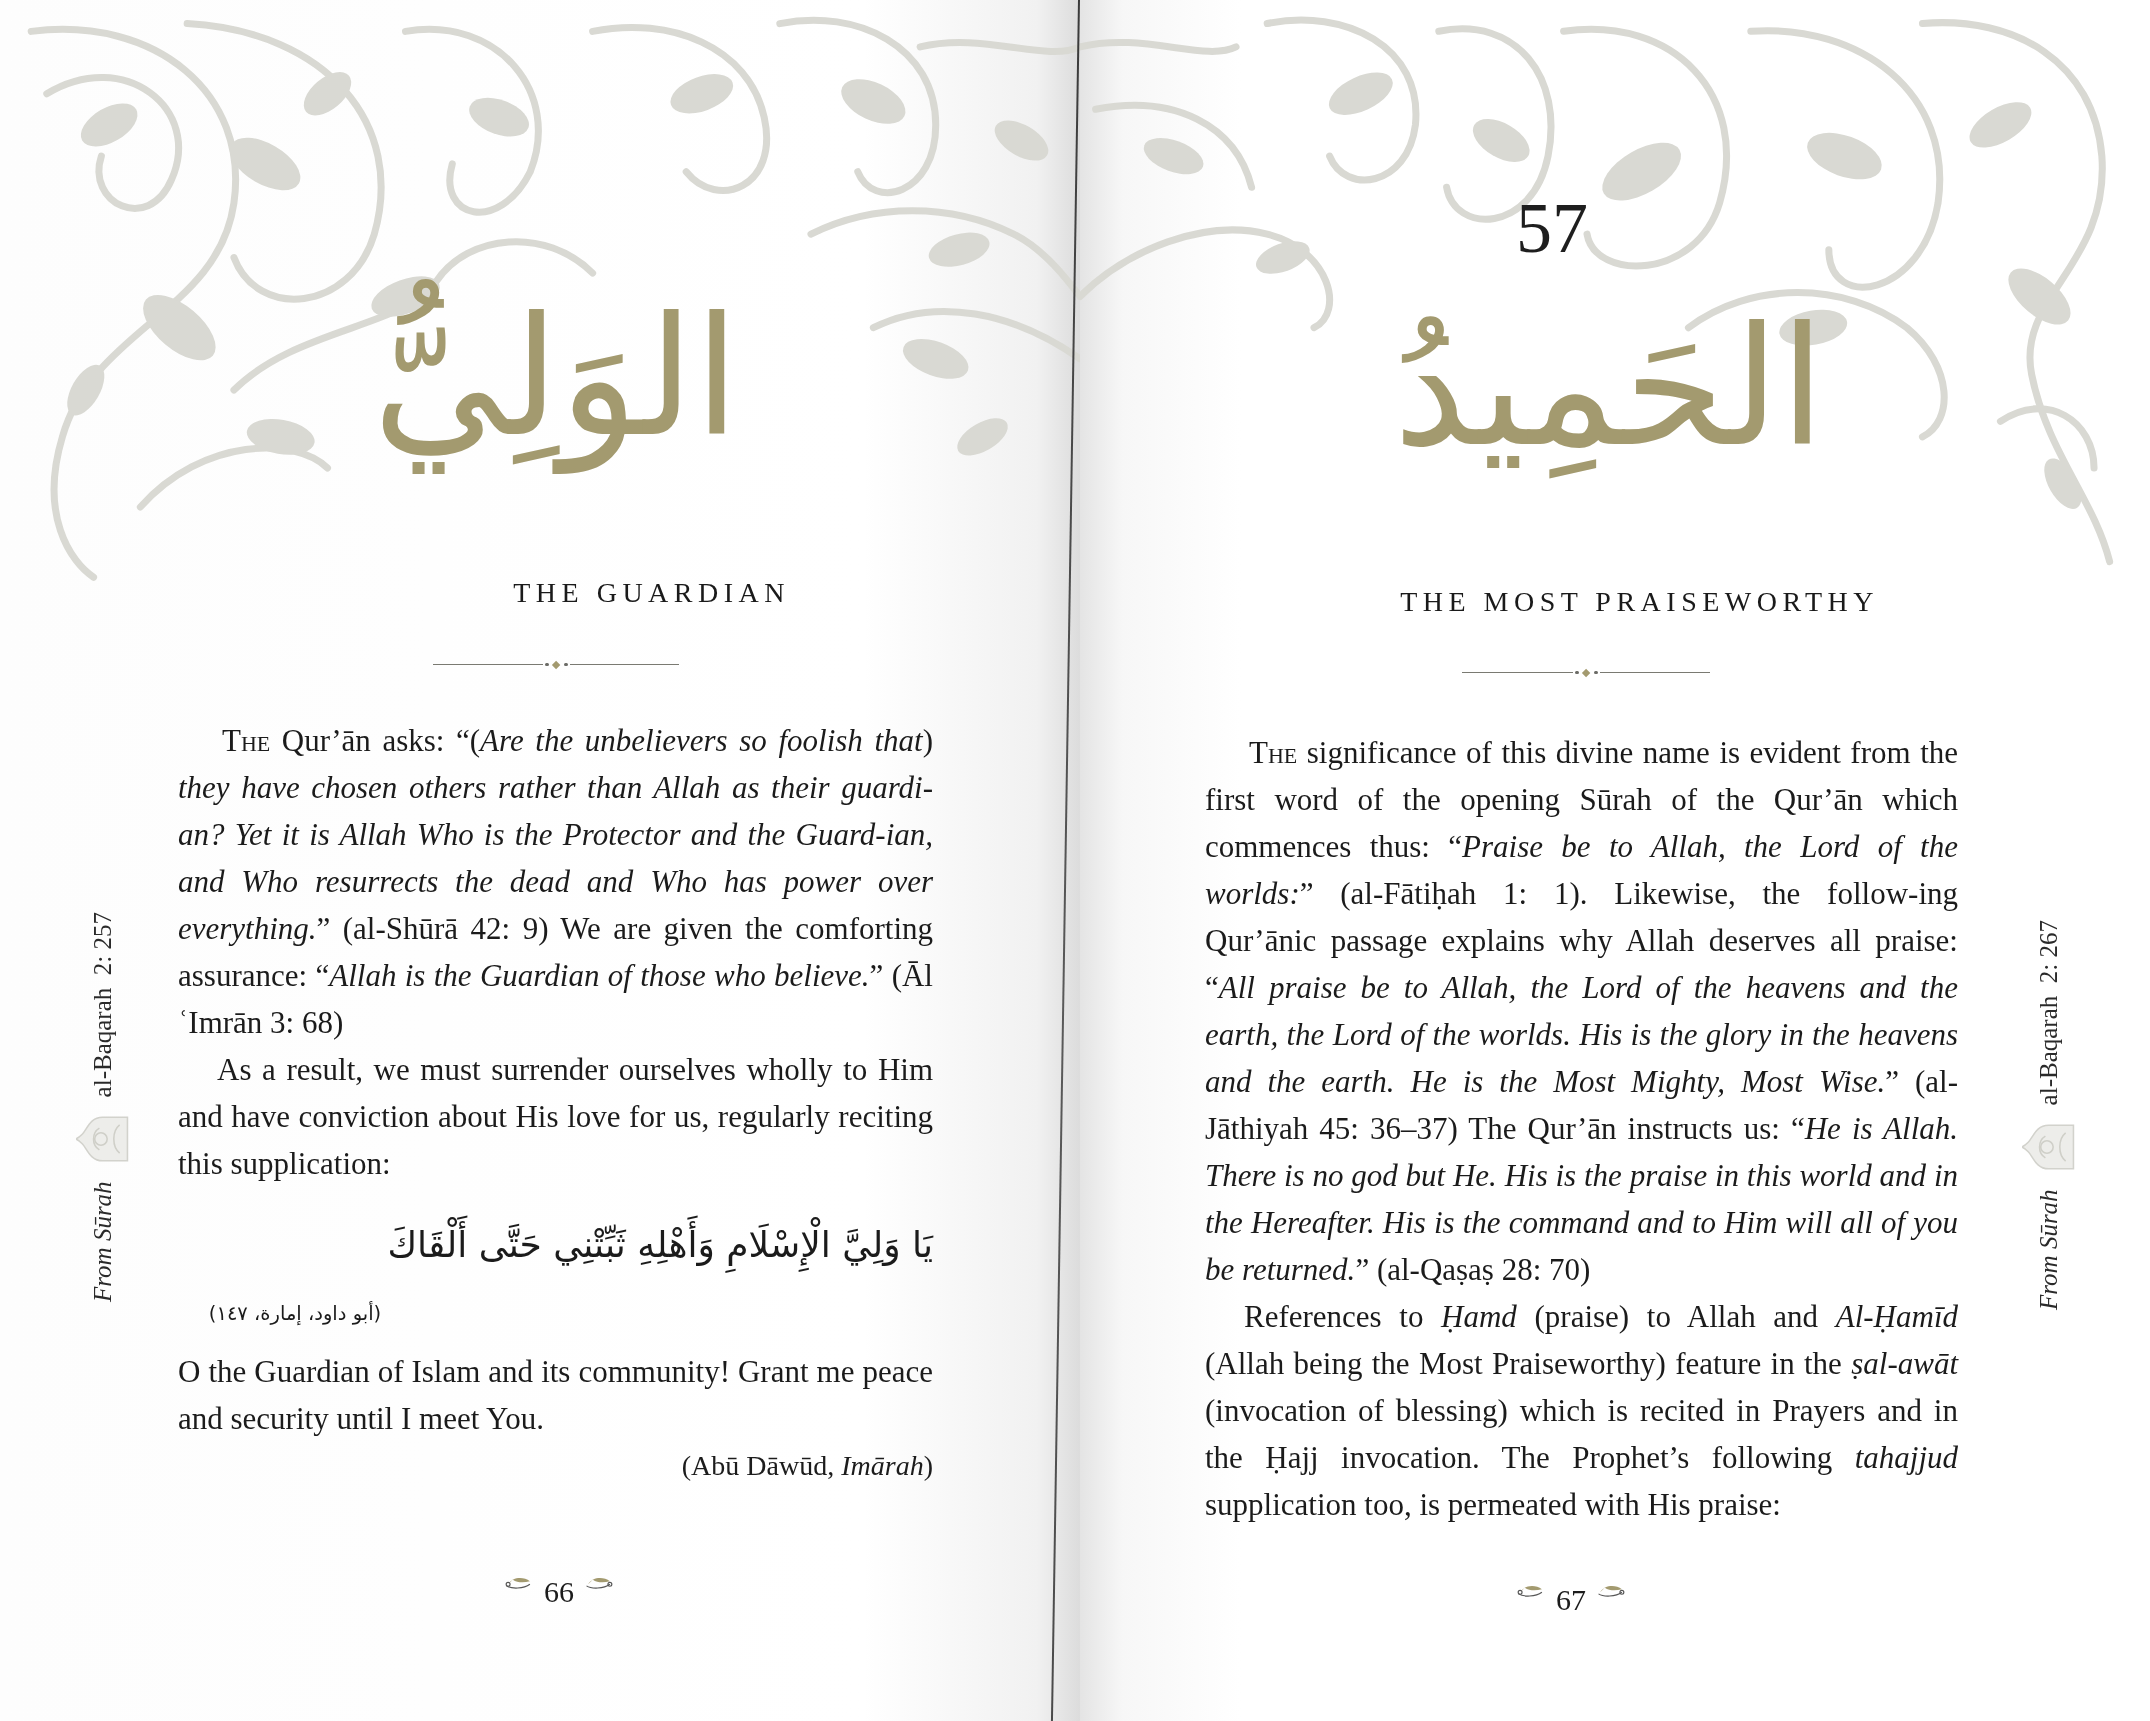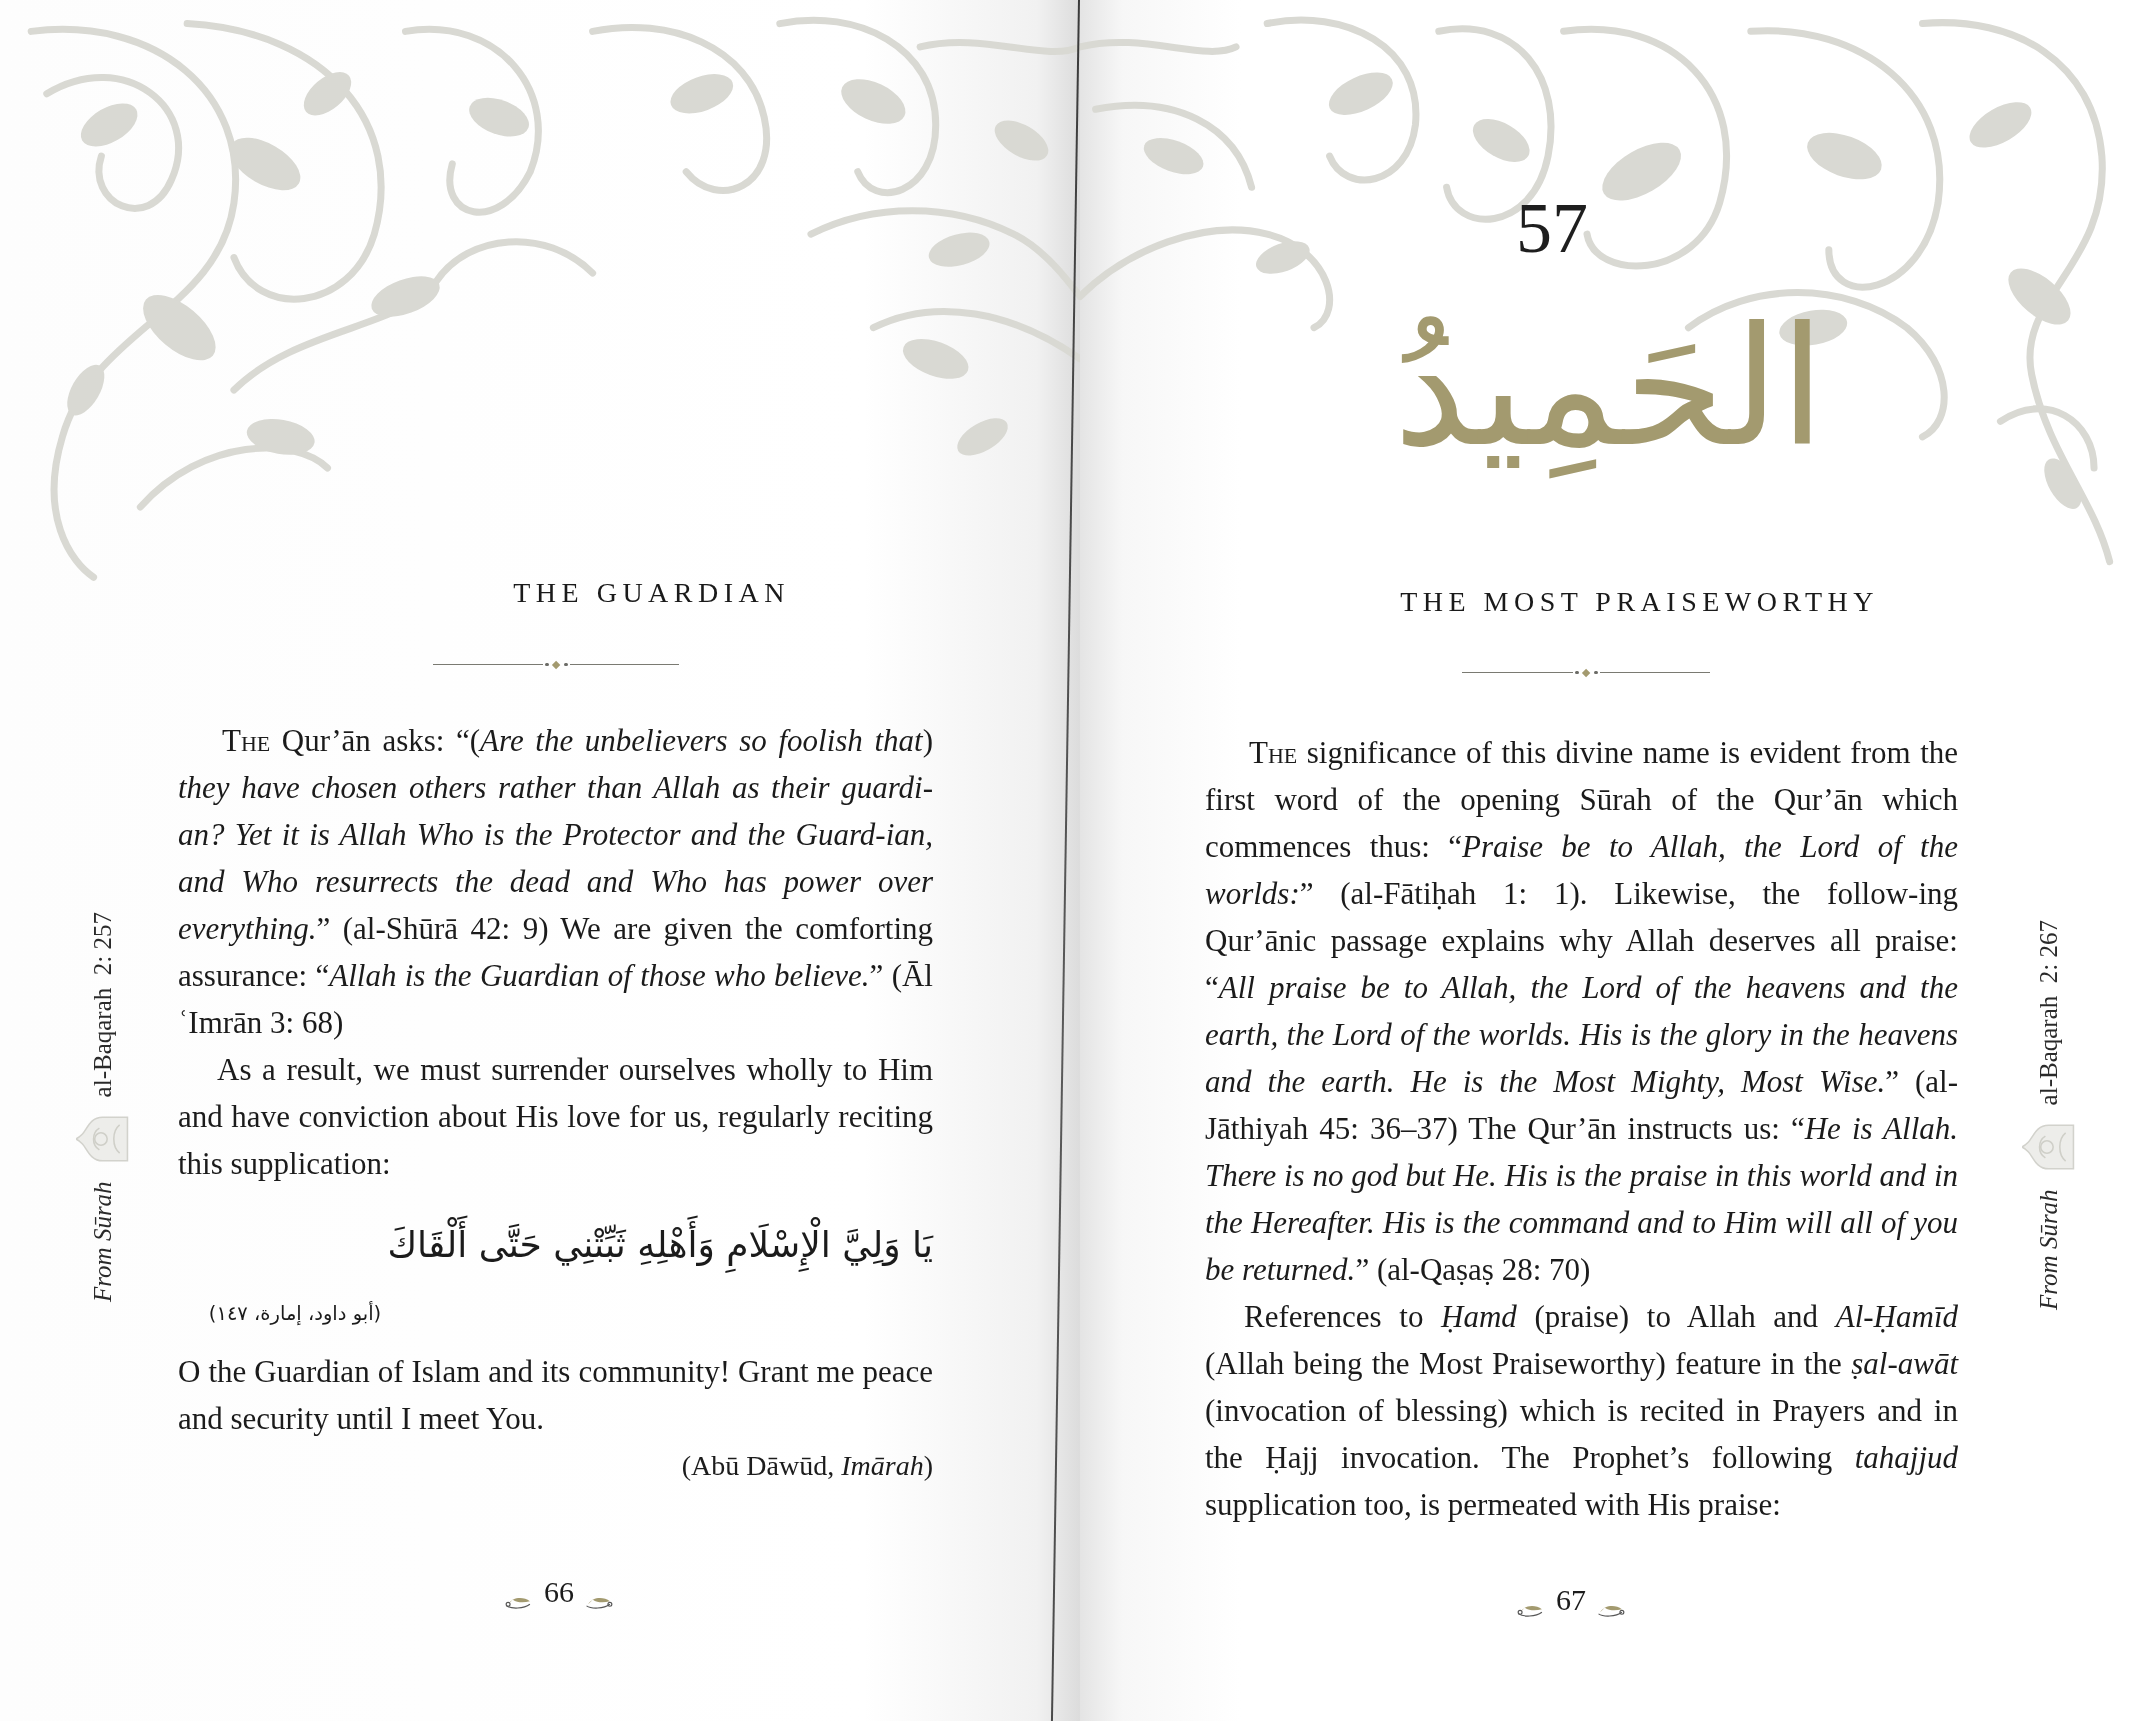--- a/index.html
+++ b/index.html
@@ -53,21 +53,21 @@
   }
   .attribution { position:absolute; font-size:28px; text-align:right; }
 
   .side-label {
     position:absolute; font-size:25px; color:#2a2a2a; white-space:nowrap;
     transform:rotate(-90deg); transform-origin:left top;
     display:flex; align-items:center; gap:17px;
   }
   .side-label .arch { width:50px; height:53px; }
 
-  .folio { position:absolute; font-size:30px; display:flex; align-items:flex-end; gap:11px; }
+  .folio { position:absolute; font-size:30px; display:flex; align-items:flex-start; gap:11px; }
   .folio .leaf { width:28px; height:14px; }
 </style>
 </head>
 <body>
 
 <div class="page page-left">
 
   <div class="ornament" style="left:0;top:0;">
     <svg width="1080" height="593" viewBox="0 0 1385 760">
       <g fill="none" stroke="#d9d9d3" stroke-width="9" stroke-linecap="round">
@@ -96,20 +96,21 @@
         <ellipse cx="1120" cy="130" rx="44" ry="24" transform="rotate(25 1120 130)"></ellipse>
         <ellipse cx="1230" cy="320" rx="40" ry="20" transform="rotate(-15 1230 320)"></ellipse>
         <ellipse cx="1310" cy="180" rx="38" ry="20" transform="rotate(30 1310 180)"></ellipse>
         <ellipse cx="1260" cy="560" rx="36" ry="18" transform="rotate(-30 1260 560)"></ellipse>
         <ellipse cx="1200" cy="460" rx="44" ry="22" transform="rotate(20 1200 460)"></ellipse>
       </g>
     </svg>
   </div>
 
 
+  <div class="arabic-title" style="left:322px;top:296px;width:468px;font-size:164px;">الوَلِيُّ</div>
 
   <div class="english-title" style="left:322px;top:577px;width:468px;">THE GUARDIAN</div>
 
   <div class="divider" style="left:433px;top:661px;width:246px;">
     <div class="line" style="left:0;width:110px;"></div>
     <div class="dot" style="left:112px;"></div>
     <div class="diamond" style="left:120px;"></div>
     <div class="dot" style="left:131px;"></div>
     <div class="line" style="left:137px;width:109px;"></div>
   </div>

